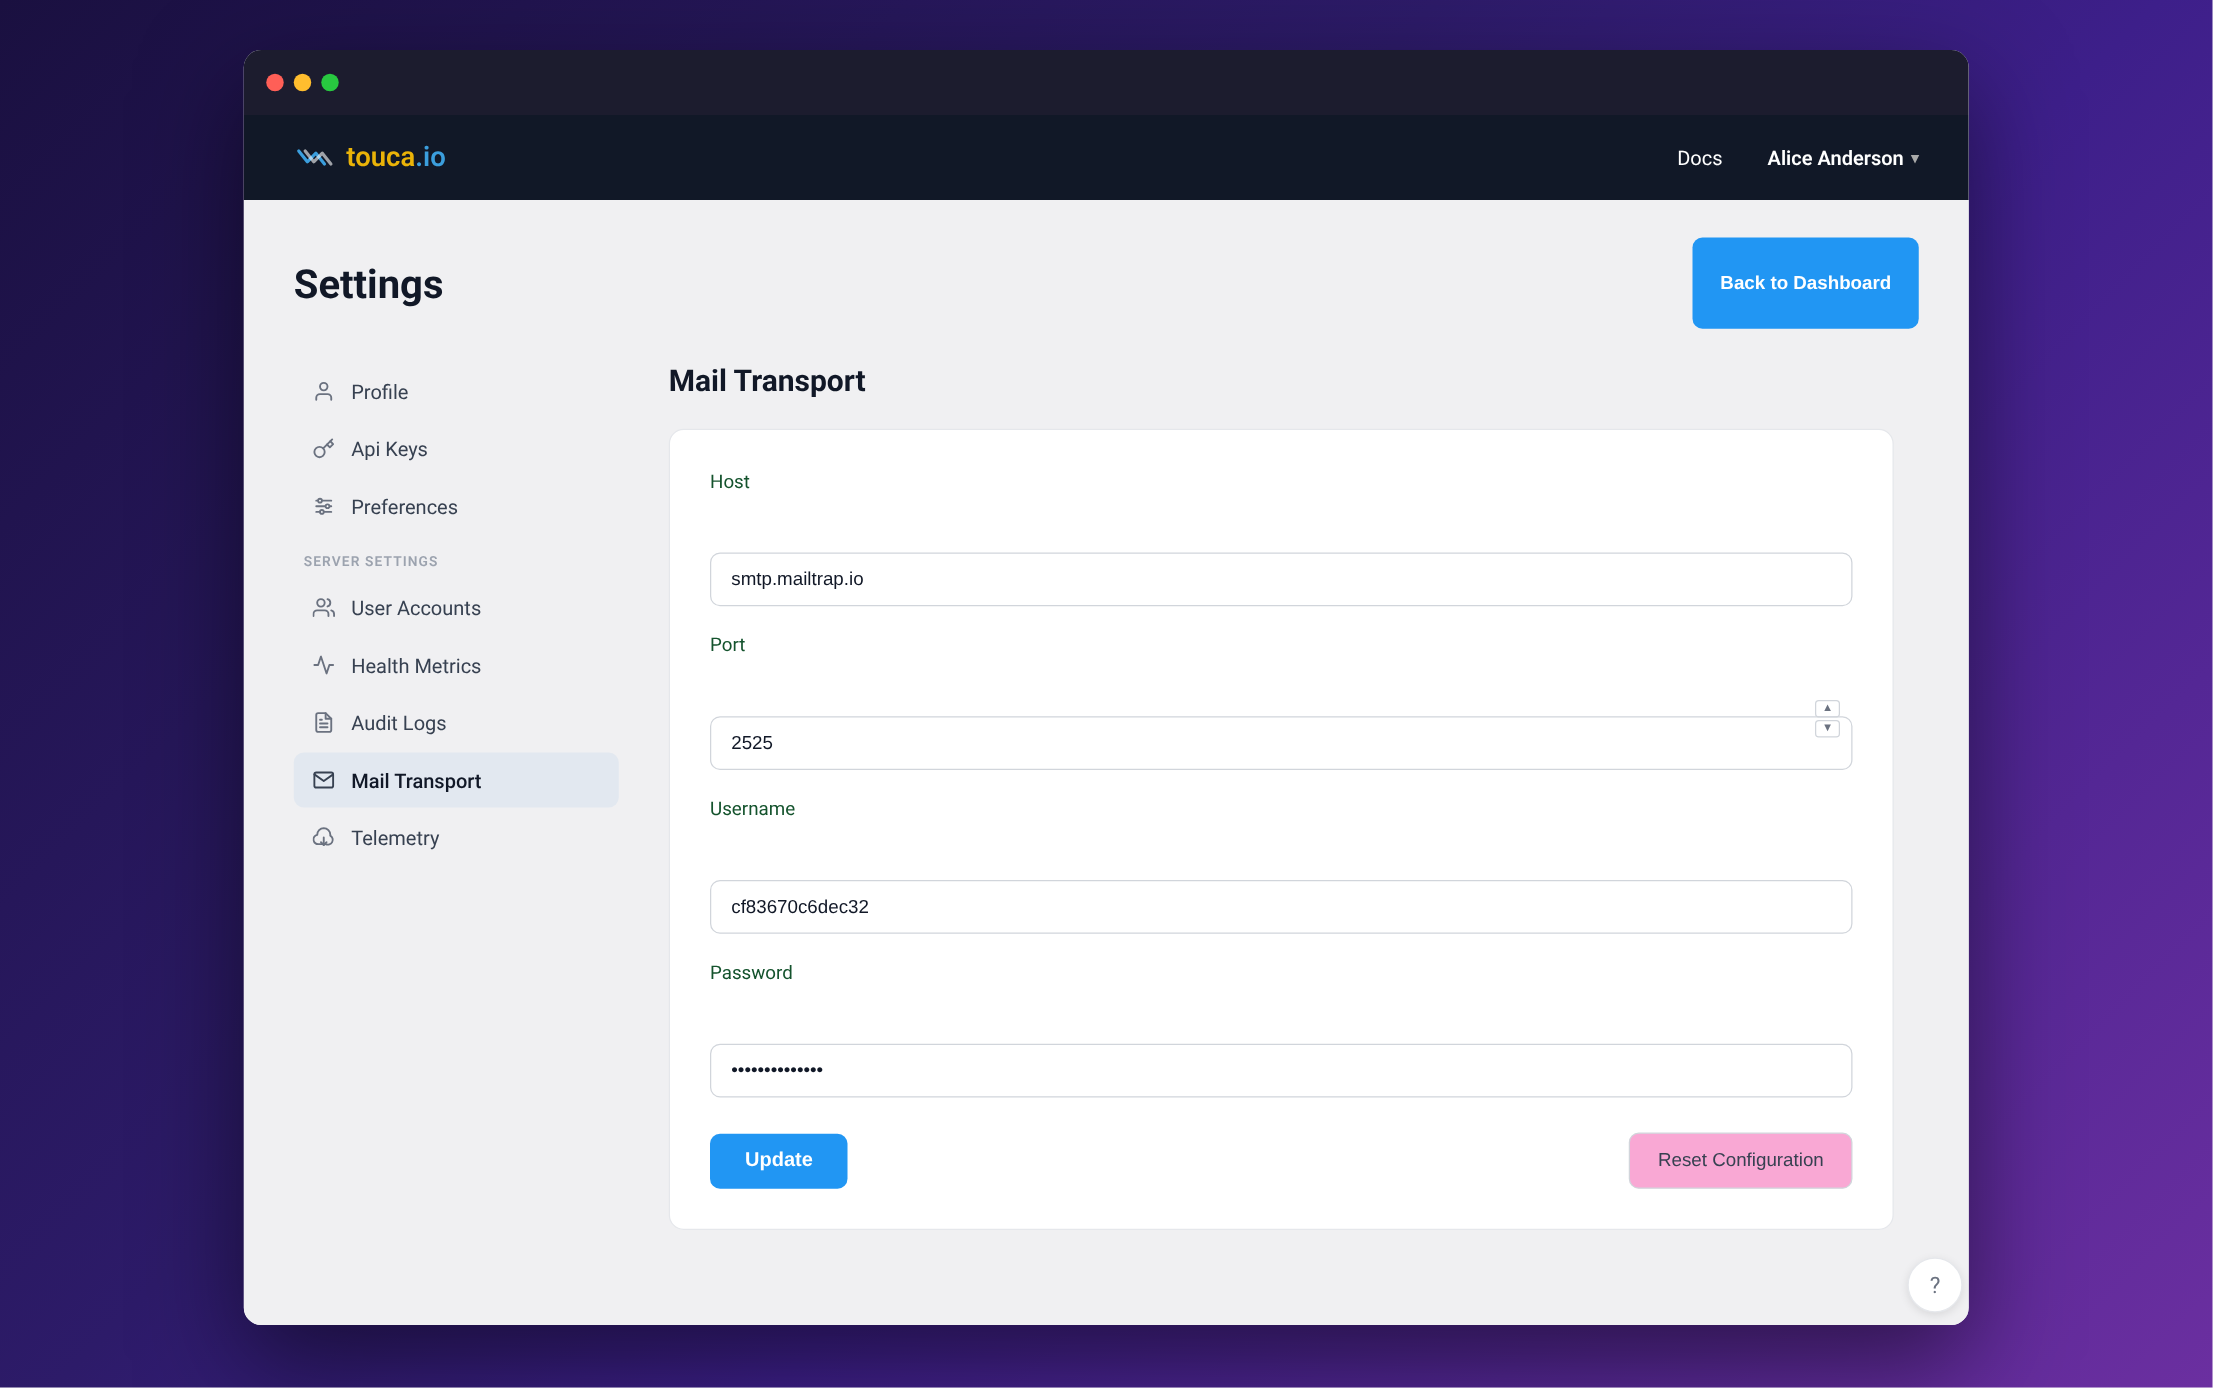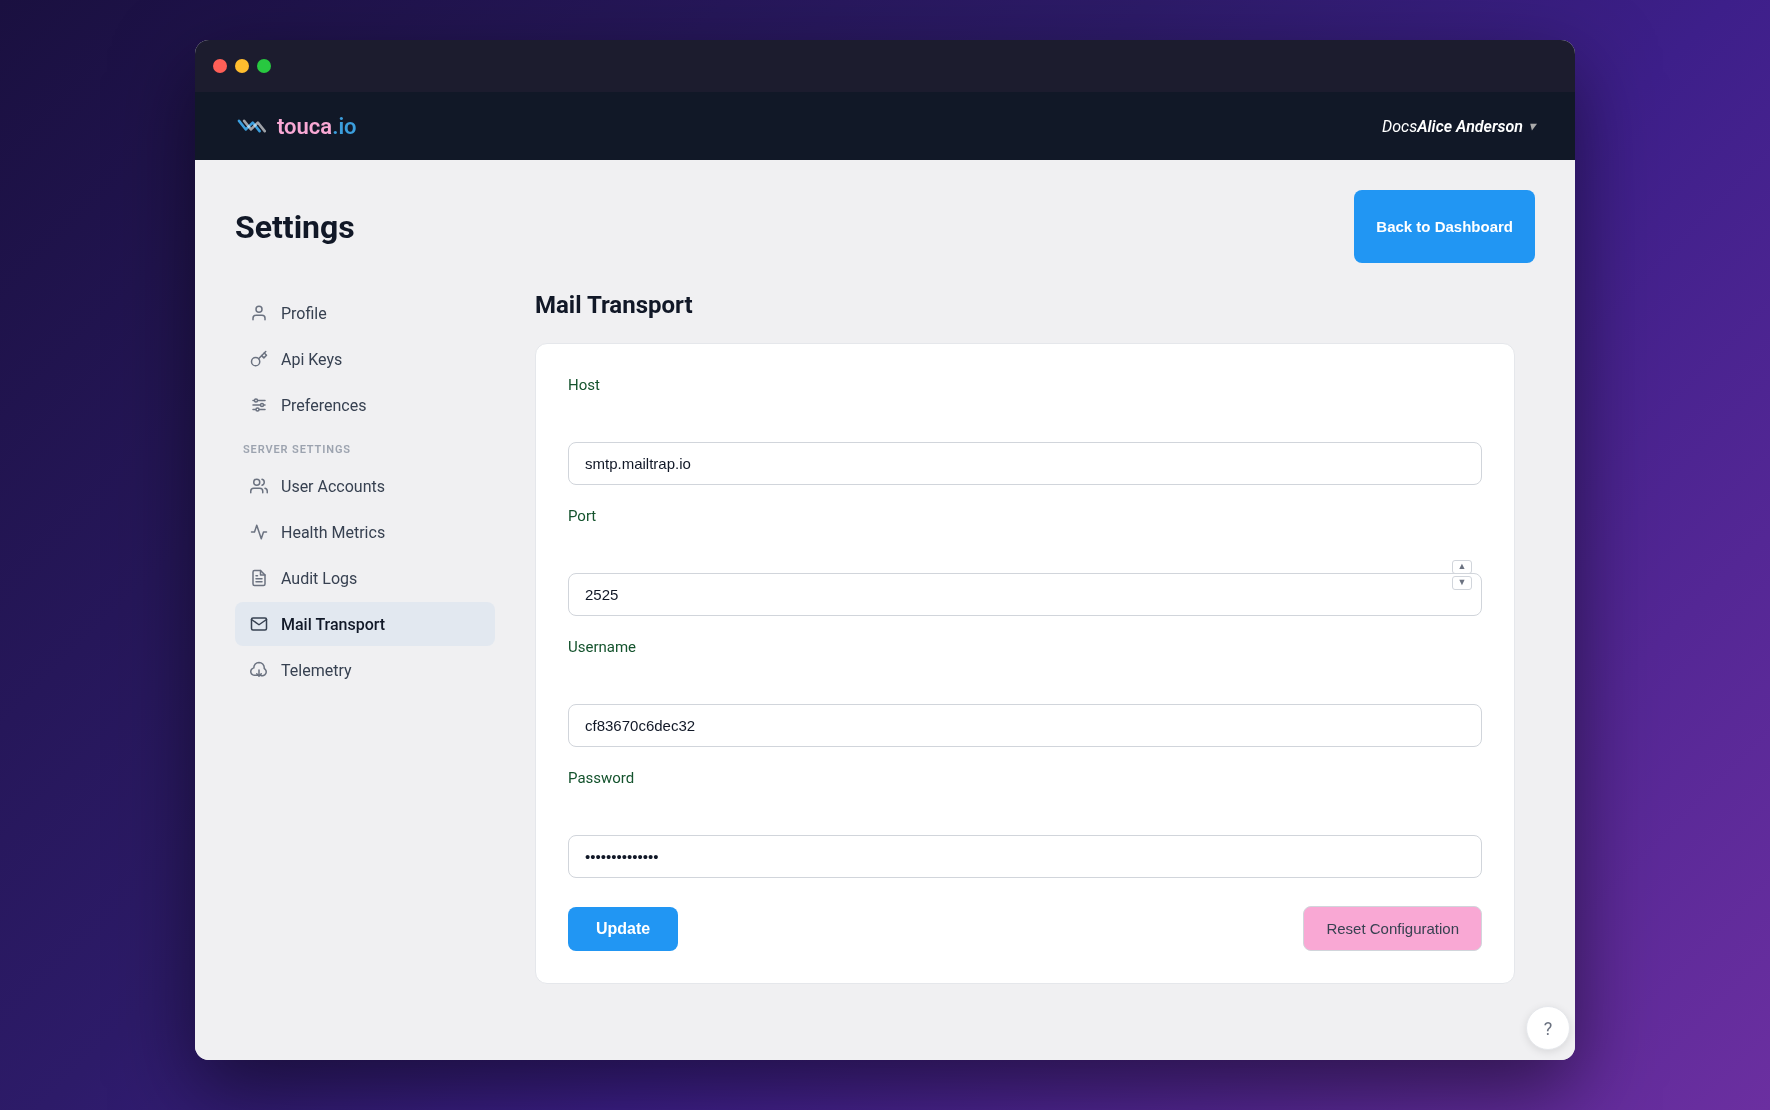--- a/index.html
+++ b/index.html
@@ -55,27 +55,27 @@
       align-items: center;
       gap: 10px;
       color: #fff;
       font-size: 22px;
       font-weight: 600;
     }
     .logo-icon {
       width: 32px;
       height: 24px;
     }
-    .brand-text-touca { color: #f9a8d4; }
+    .brand-text-touca { color: #eab308; }
     .brand-text-io { color: #3b9edd; }
 
     .navbar-right {
       display: flex;
       align-items: center;
-      font-style: italic;
+      gap: 36px;
     }
     .nav-docs {
       color: #fff;
       font-size: 16px;
       cursor: pointer;
     }
     .nav-user {
       display: flex;
       align-items: center;
       gap: 6px;

